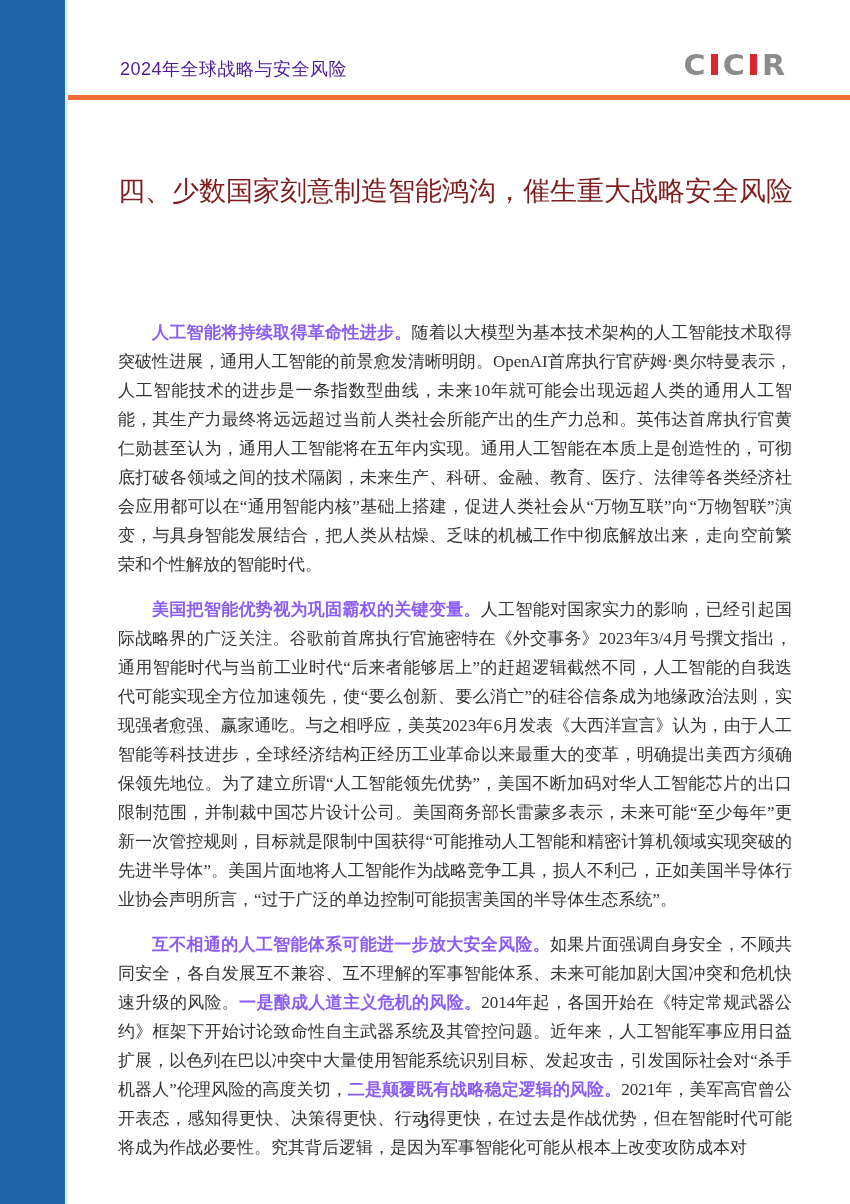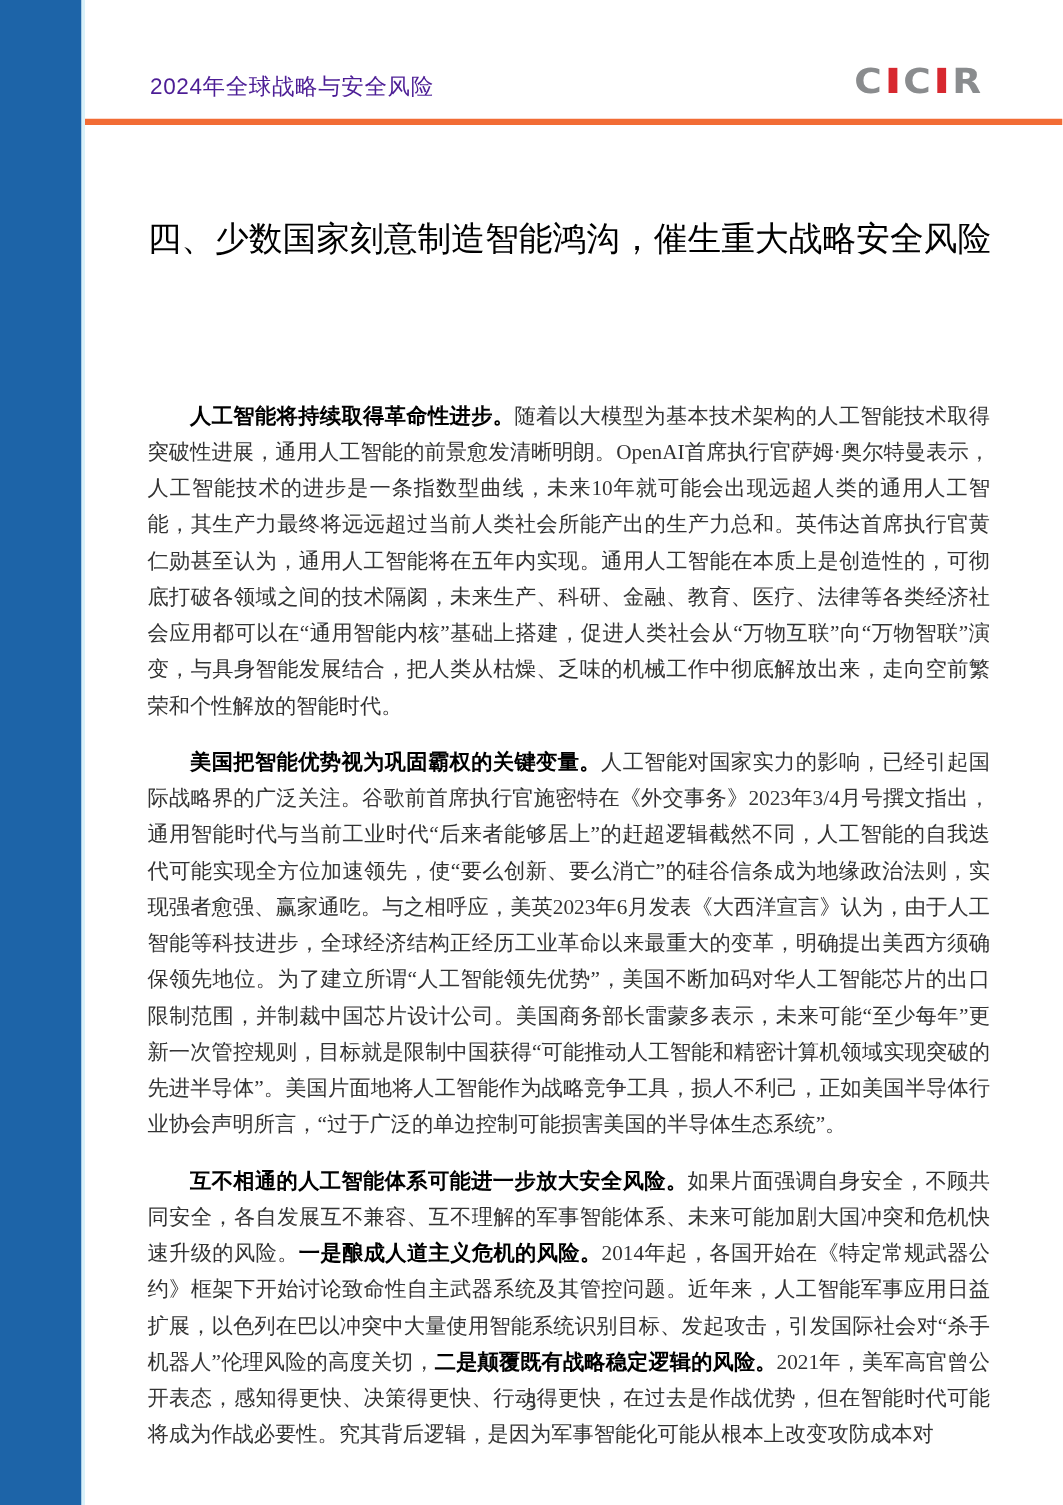--- a/index.html
+++ b/index.html
@@ -35,34 +35,34 @@
     position: absolute; left: 68px; right: 0; top: 95px;
     height: 5px; background: #F26C35;
   }
   .section-heading {
     position: absolute; left: 118px; top: 168px;
     width: 676px;
     margin: 0;
     font-family: "Liberation Sans", sans-serif;
     font-weight: 400;
     font-size: 27px; line-height: 46px;
-    color: #000000;
+    color: #7f1d1d;
   }
   .body-text {
     position: absolute; left: 118px; top: 318px;
     width: 674px;
     font-size: 17px; line-height: 29px;
     color: #333333;
     text-align: justify;
   }
   .body-text p {
     margin: 0 0 16px 0;
     text-indent: 2em;
   }
-  .bold-run { font-weight: bold; color: #000000; }
+  .bold-run { font-weight: bold; color: #8b5cf6; }
   .page-number {
     position: absolute; left: 0; top: 1114px;
     width: 850px; text-align: center;
     font-family: "DejaVu Sans", sans-serif;
     font-size: 15px; color: #3a3a3a;
   }
 </style>
 </head>
 <body>
 

